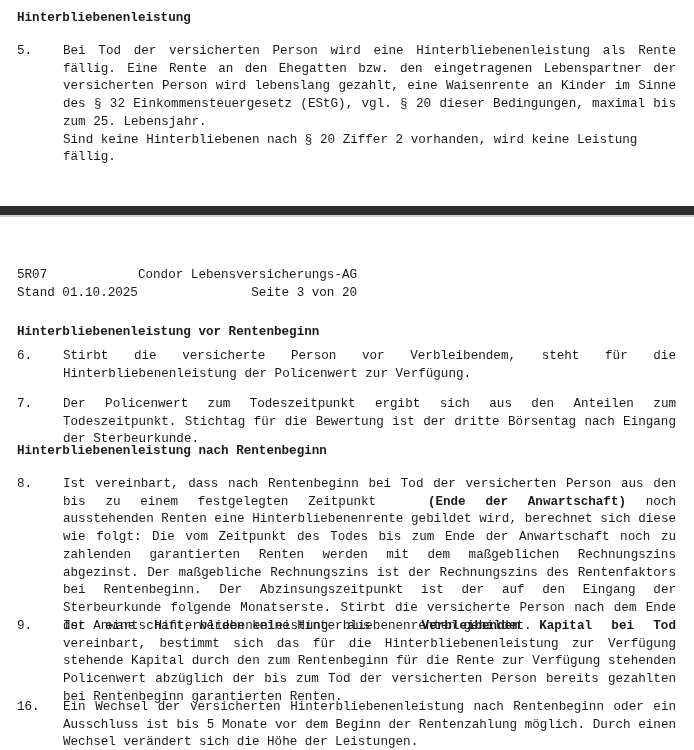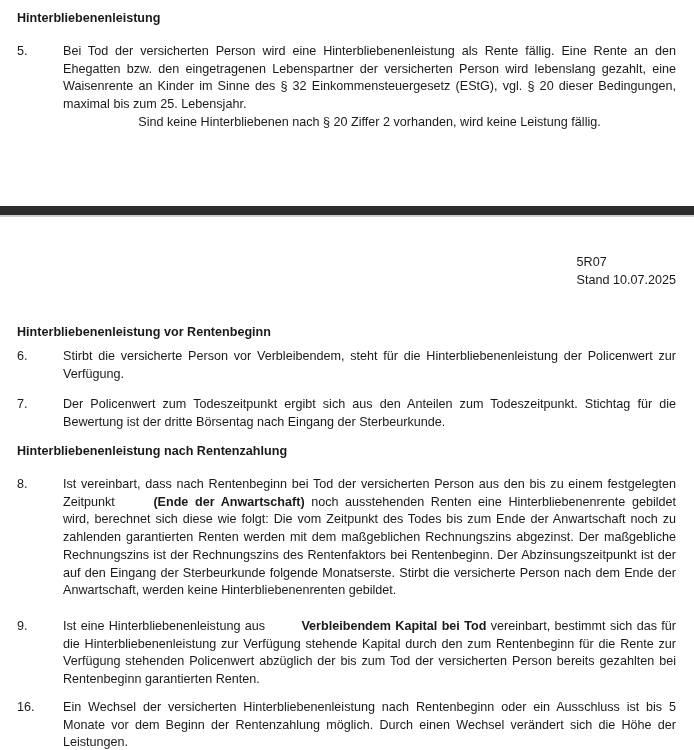--- a/index.html
+++ b/index.html
@@ -5,21 +5,21 @@
   html, body {
     margin: 0;
     padding: 0;
     background: #ffffff;
   }
   .page {
     position: relative;
     width: 694px;
     height: 750px;
     background: #ffffff;
-    font-family: Liberation Sans, sans-serif;
+    font-family: Liberation Mono, monospace;
     font-size: 12.6px;
     line-height: 17.7px;
     color: #1a1a1a;
     overflow: hidden;
   }
   .doc-heading {
     position: absolute;
     left: 17px;
     font-weight: bold;
     white-space: nowrap;
@@ -32,42 +32,42 @@
   }
   .item-number {
     width: 46px;
     flex: none;
   }
   .item-text {
     width: 613px;
     text-align: justify;
   }
   .item-text .plain-line {
-    text-align: center;
+    text-align: left;
   }
   .bold-inline {
     font-weight: bold;
     margin-left: 32px;
   }
   .page-divider {
     position: absolute;
     left: 0;
     top: 206px;
     width: 694px;
     height: 9px;
     background: #2c2c2c;
     box-shadow: 0 2px 0 #cfcfcf;
   }
   .page-header {
     position: absolute;
     left: 17px;
-    top: 254px;
+    top: 267px;
     width: 659px;
     display: flex;
-    justify-content: flex-end;
+    justify-content: flex-start;
   }
   .page-header .left-block {
     text-align: left;
   }
   .page-header .right-block {
     text-align: right;
   }
   #heading-top       { top: 10px; }
   #item-5            { top: 43px; }
   #heading-vor       { top: 324px; }
@@ -91,37 +91,41 @@
       <div>Bei Tod der versicherten Person wird eine Hinterbliebenenleistung als Rente fällig. Eine Rente an den Ehegatten bzw. den eingetragenen Lebenspartner der versicherten Person wird lebenslang gezahlt, eine Waisenrente an Kinder im Sinne des § 32 Einkommensteuergesetz (EStG), vgl. § 20 dieser Bedingungen, maximal bis zum 25. Lebensjahr.</div>
       <div class="plain-line">Sind keine Hinterbliebenen nach § 20 Ziffer 2 vorhanden, wird keine Leistung fällig.</div>
     </div>
   </div>
 
   <div class="page-divider"></div>
 
   <div class="page-header">
     <div class="left-block">
       <div>5R07</div>
-      <div>Stand 10.07.2025</div>
+      <div>Stand 01.10.2025</div>
+    </div>
+    <div class="right-block">
+      <div>Condor Lebensversicherungs-AG</div>
+      <div>Seite 3 von 20</div>
     </div>
   </div>
 
   <div class="doc-heading" id="heading-vor">Hinterbliebenenleistung vor Rentenbeginn</div>
 
   <div class="numbered-item" id="item-6">
     <div class="item-number">6.</div>
     <div class="item-text">Stirbt die versicherte Person vor Verbleibendem, steht für die Hinterbliebenenleistung der Policenwert zur Verfügung.</div>
   </div>
 
   <div class="numbered-item" id="item-7">
     <div class="item-number">7.</div>
     <div class="item-text">Der Policenwert zum Todeszeitpunkt ergibt sich aus den Anteilen zum Todeszeitpunkt. Stichtag für die Bewertung ist der dritte Börsentag nach Eingang der Sterbeurkunde.</div>
   </div>
 
-  <div class="doc-heading" id="heading-nach">Hinterbliebenenleistung nach Rentenzahlung</div>
+  <div class="doc-heading" id="heading-nach">Hinterbliebenenleistung nach Rentenbeginn</div>
 
   <div class="numbered-item" id="item-8">
     <div class="item-number">8.</div>
     <div class="item-text">
       <span>Ist vereinbart, dass nach Rentenbeginn bei Tod der versicherten Person aus den bis zu einem festgelegten Zeitpunkt </span><span class="bold-inline">(Ende der Anwartschaft)</span><span> noch ausstehenden Renten eine Hinterbliebenenrente gebildet wird, berechnet sich diese wie folgt: Die vom Zeitpunkt des Todes bis zum Ende der Anwartschaft noch zu zahlenden garantierten Renten werden mit dem maßgeblichen Rechnungszins abgezinst. Der maßgebliche Rechnungszins ist der Rechnungszins des Rentenfaktors bei Rentenbeginn. Der Abzinsungszeitpunkt ist der auf den Eingang der Sterbeurkunde folgende Monatserste. Stirbt die versicherte Person nach dem Ende der Anwartschaft, werden keine Hinterbliebenenrenten gebildet.</span>
     </div>
   </div>
 
   <div class="numbered-item" id="item-9">
     <div class="item-number">9.</div>

